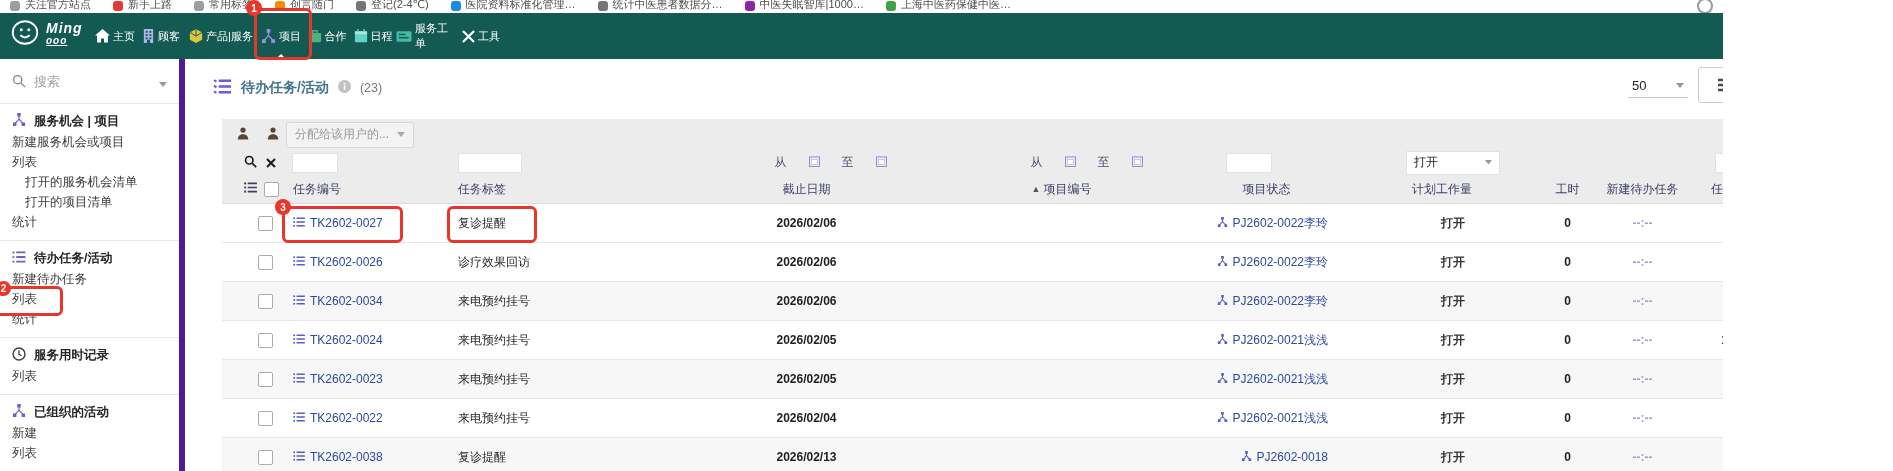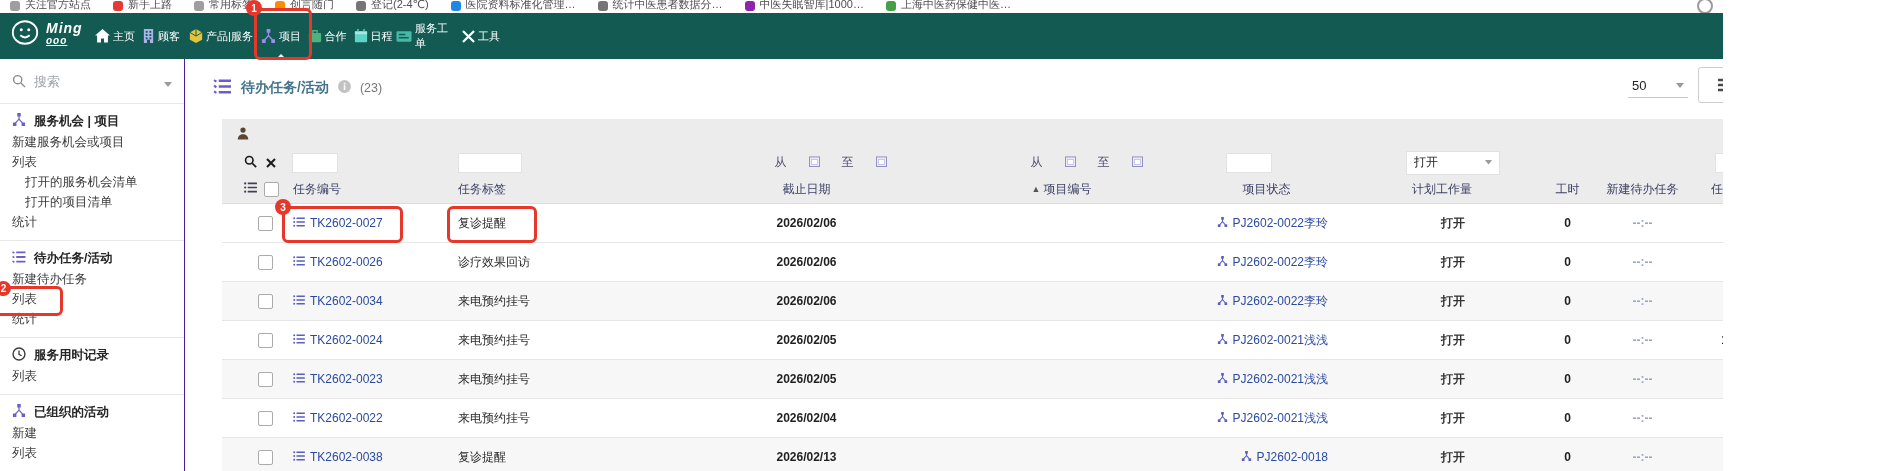--- a/index.html
+++ b/index.html
@@ -20,21 +20,21 @@
   .nav-items{position:absolute;left:92px;top:0;height:46px;display:flex;}
   .nav-item{position:relative;display:flex;flex-direction:row;align-items:center;justify-content:center;gap:3px;font-size:11px;cursor:pointer;}
   .nav-item .nico{height:14px;display:flex;align-items:center;}
   .nav-item.active::after{content:'';position:absolute;bottom:0;left:50%;margin-left:-5px;border-left:5px solid transparent;border-right:5px solid transparent;border-bottom:5px solid #fff;}
   .nav-plus{position:absolute;left:1800px;top:11px;width:24px;height:24px;border-radius:50%;background:#fff;color:#135a53;display:flex;align-items:center;justify-content:center;font-size:18px;font-weight:bold;cursor:pointer;}
   .nav-avatar{position:absolute;left:1843px;top:9px;width:28px;height:28px;border-radius:50%;background:#cfcfcf;display:flex;align-items:flex-end;justify-content:center;overflow:hidden;cursor:pointer;}
   .nav-user{position:absolute;left:1875px;top:17px;font-size:11.5px;}
 
   
   .content{display:flex;height:412px;}
-  .sidebar{width:185px;box-sizing:border-box;border-right:1px solid #4c1d95;padding:10px 12px 0 12px;background:#fff;flex:0 0 auto;}
+  .sidebar{width:185px;box-sizing:border-box;border-right:6px solid #4c1d95;padding:10px 12px 0 12px;background:#fff;flex:0 0 auto;}
   .sb-search{display:flex;align-items:center;gap:8px;height:26px;color:#9aa0a6;font-size:13px;cursor:text;}
   .sb-search .ph{flex:1;}
   .sb-divider{height:1px;background:#e7e7e7;margin:8px -12px 6px -12px;}
   .sb-title{display:flex;align-items:center;gap:8px;font-size:12.5px;font-weight:bold;color:#262626;height:22px;white-space:nowrap;}
   .sb-item{font-size:12.5px;color:#3c3c3c;height:20px;line-height:20px;cursor:pointer;white-space:nowrap;}
   .sb-item.indent{padding-left:13px;}
 
   .main{position:relative;flex:1;background:#fff;overflow:hidden;}
   .mh-title{position:absolute;left:28px;top:16px;display:flex;align-items:center;gap:9px;height:26px;}
   .mh-title .t{font-size:14px;font-weight:bold;color:#45758e;white-space:nowrap;}
@@ -341,20 +341,32 @@
       <div class="addbtn">+</div>
 
       <div class="panel">
         <div class="frow1">
           <div class="fgroup">
             <span><svg width="14" height="14" viewBox="0 0 16 16">
                   <circle cx="8" cy="4.6" r="3" fill="#5a4632"></circle>
                   <path d="M2 15.5c0-4 3-6 6-6s6 2 6 6z" fill="#5a4632"></path>
                 </svg></span>
           </div>
+          <div class="fgroup">
+            <span><svg width="14" height="14" viewBox="0 0 16 16">
+                  <circle cx="8" cy="4.6" r="3" fill="#5a4632"></circle>
+                  <path d="M2 15.5c0-4 3-6 6-6s6 2 6 6z" fill="#5a4632"></path>
+                </svg></span>
+            <div class="fdrop">
+              <span>分配给该用户的...</span>
+              <svg width="8" height="5" viewBox="0 0 8 5">
+                  <path d="M0 0h8L4 5z" fill="#aaa"></path>
+                </svg>
+            </div>
+          </div>
         </div>
 
         <div class="frow2 grid">
           <div class="fc fc1">
             <span><svg width="13" height="13" viewBox="0 0 16 16">
                   <circle cx="6.5" cy="6.5" r="4.6" fill="none" stroke="#1a1a1a" stroke-width="2"></circle>
                   <path d="M10.3 10.3L15 15" stroke="#1a1a1a" stroke-width="2"></path>
                 </svg></span>
             <span><svg width="10" height="10" viewBox="0 0 10 10">
                   <path d="M1 1l8 8M9 1L1 9" stroke="#1a1a1a" stroke-width="2"></path>

